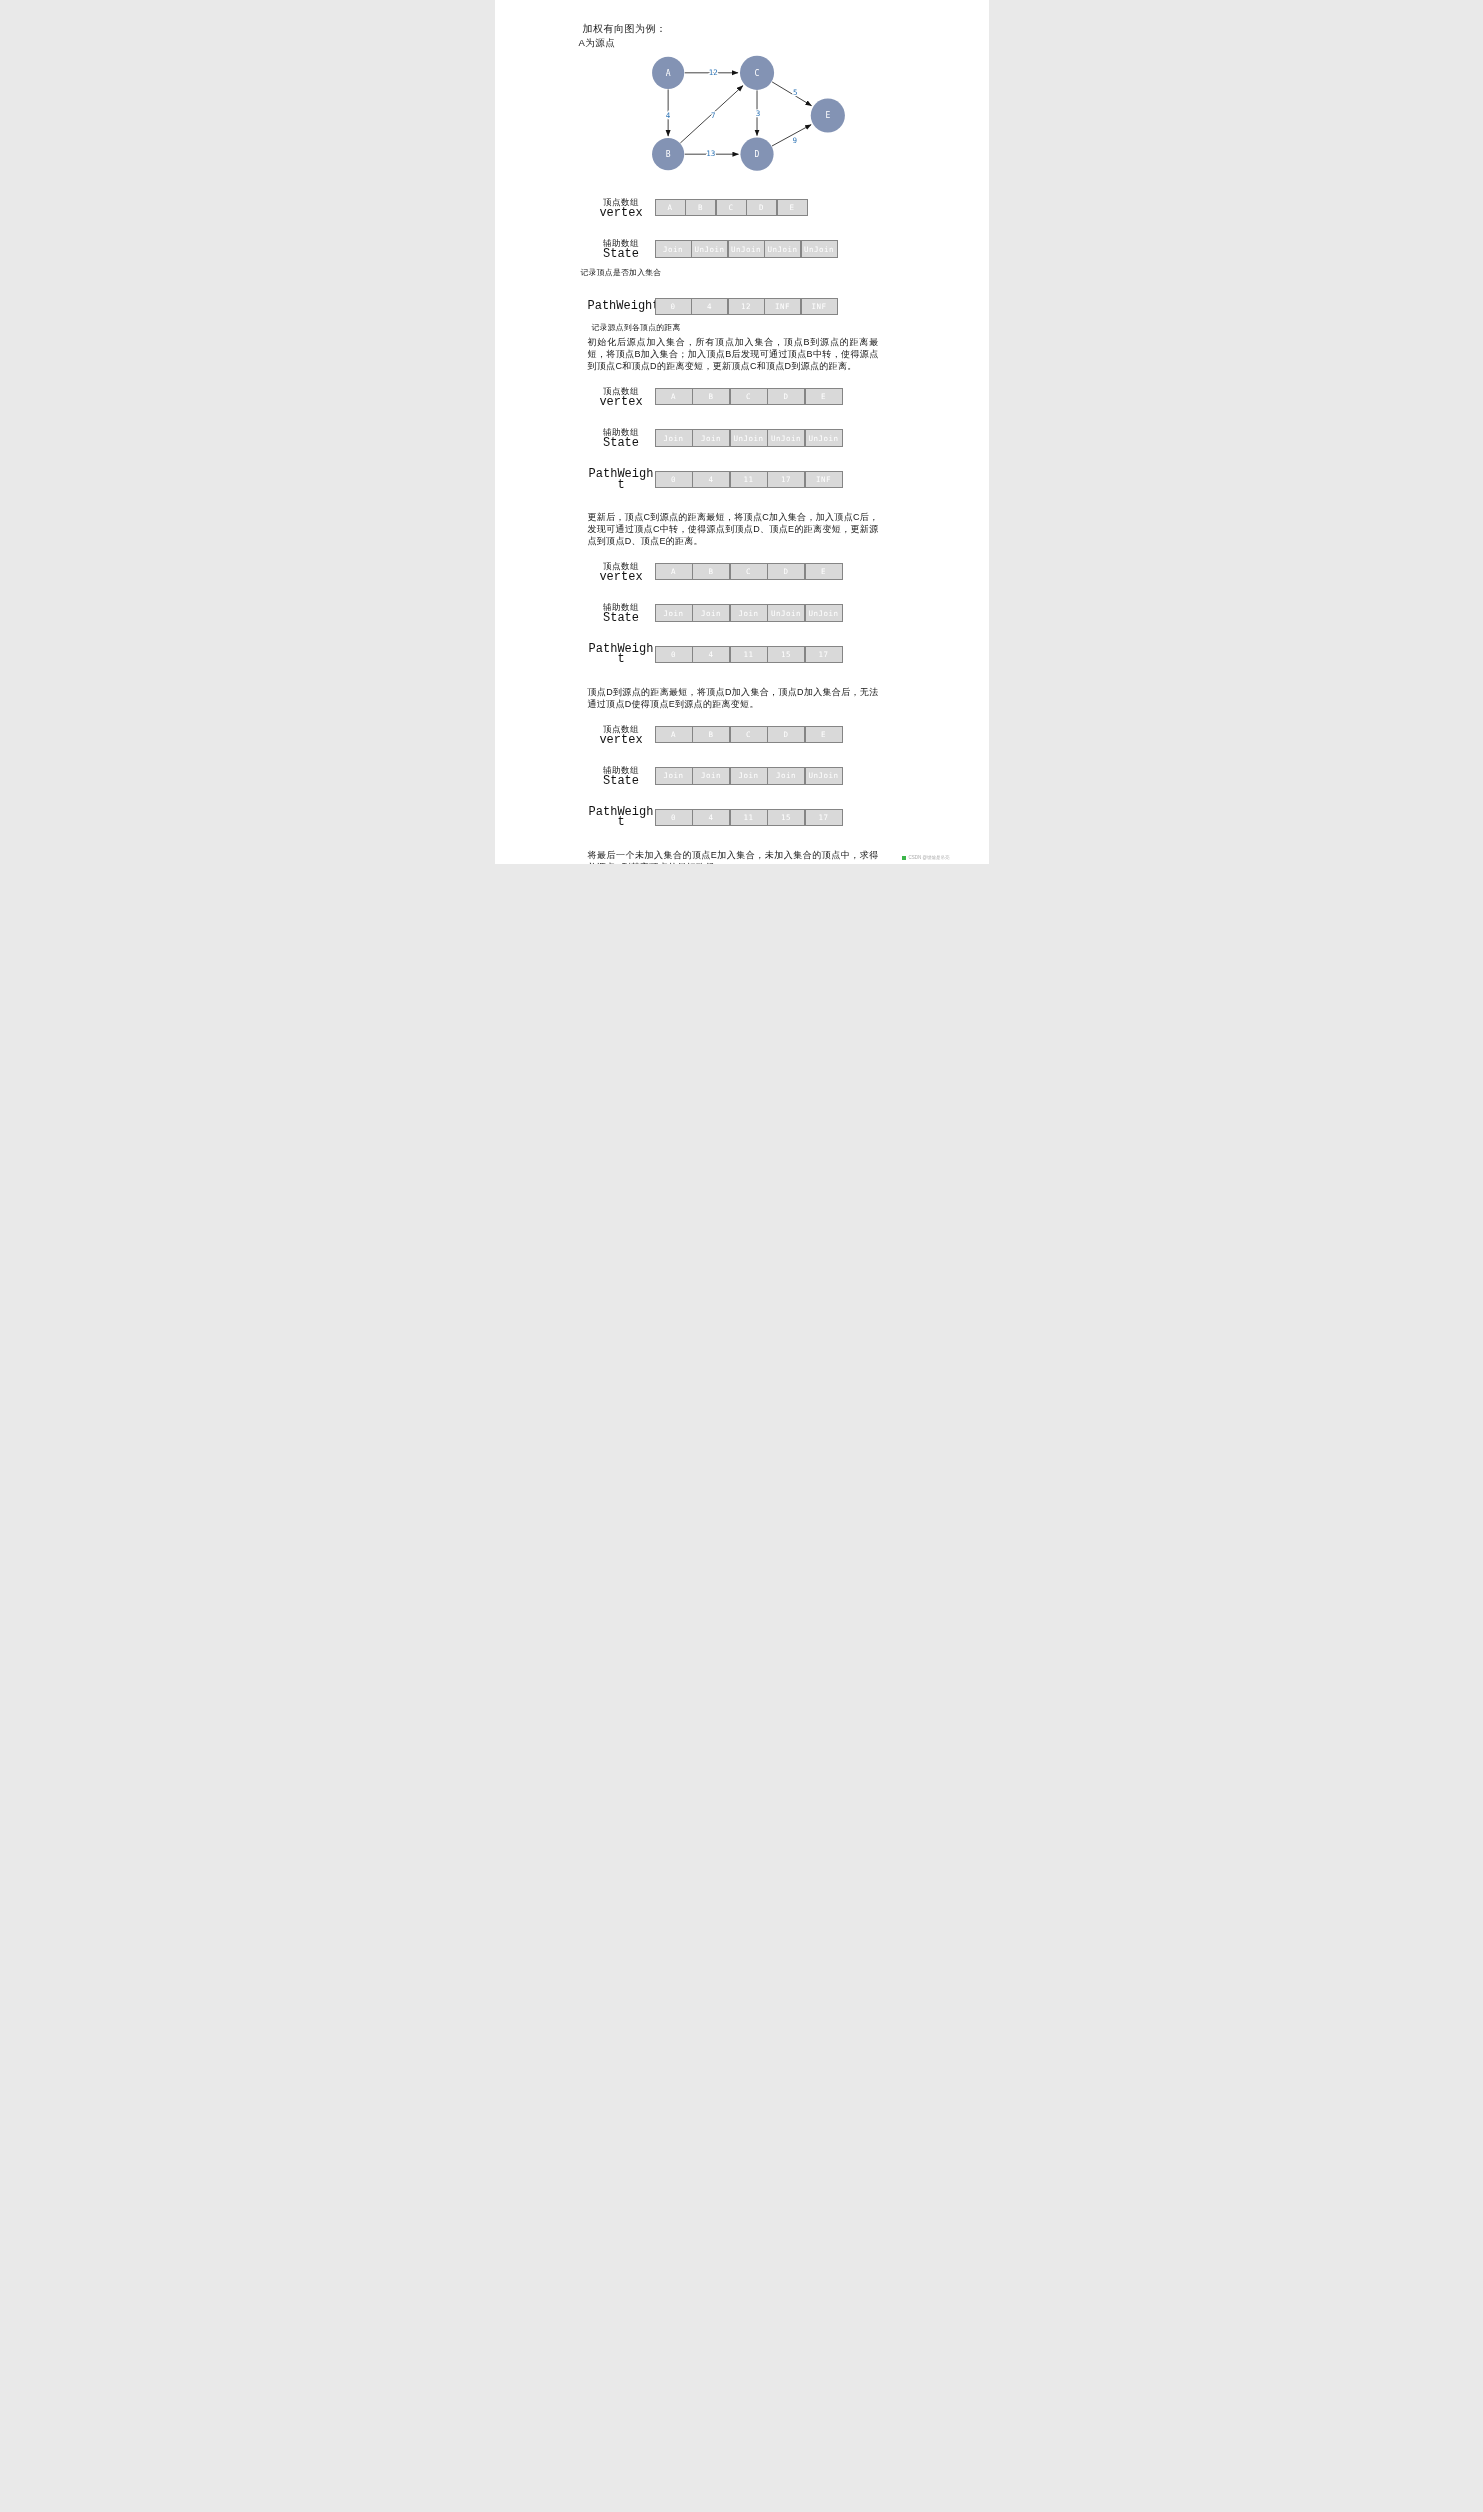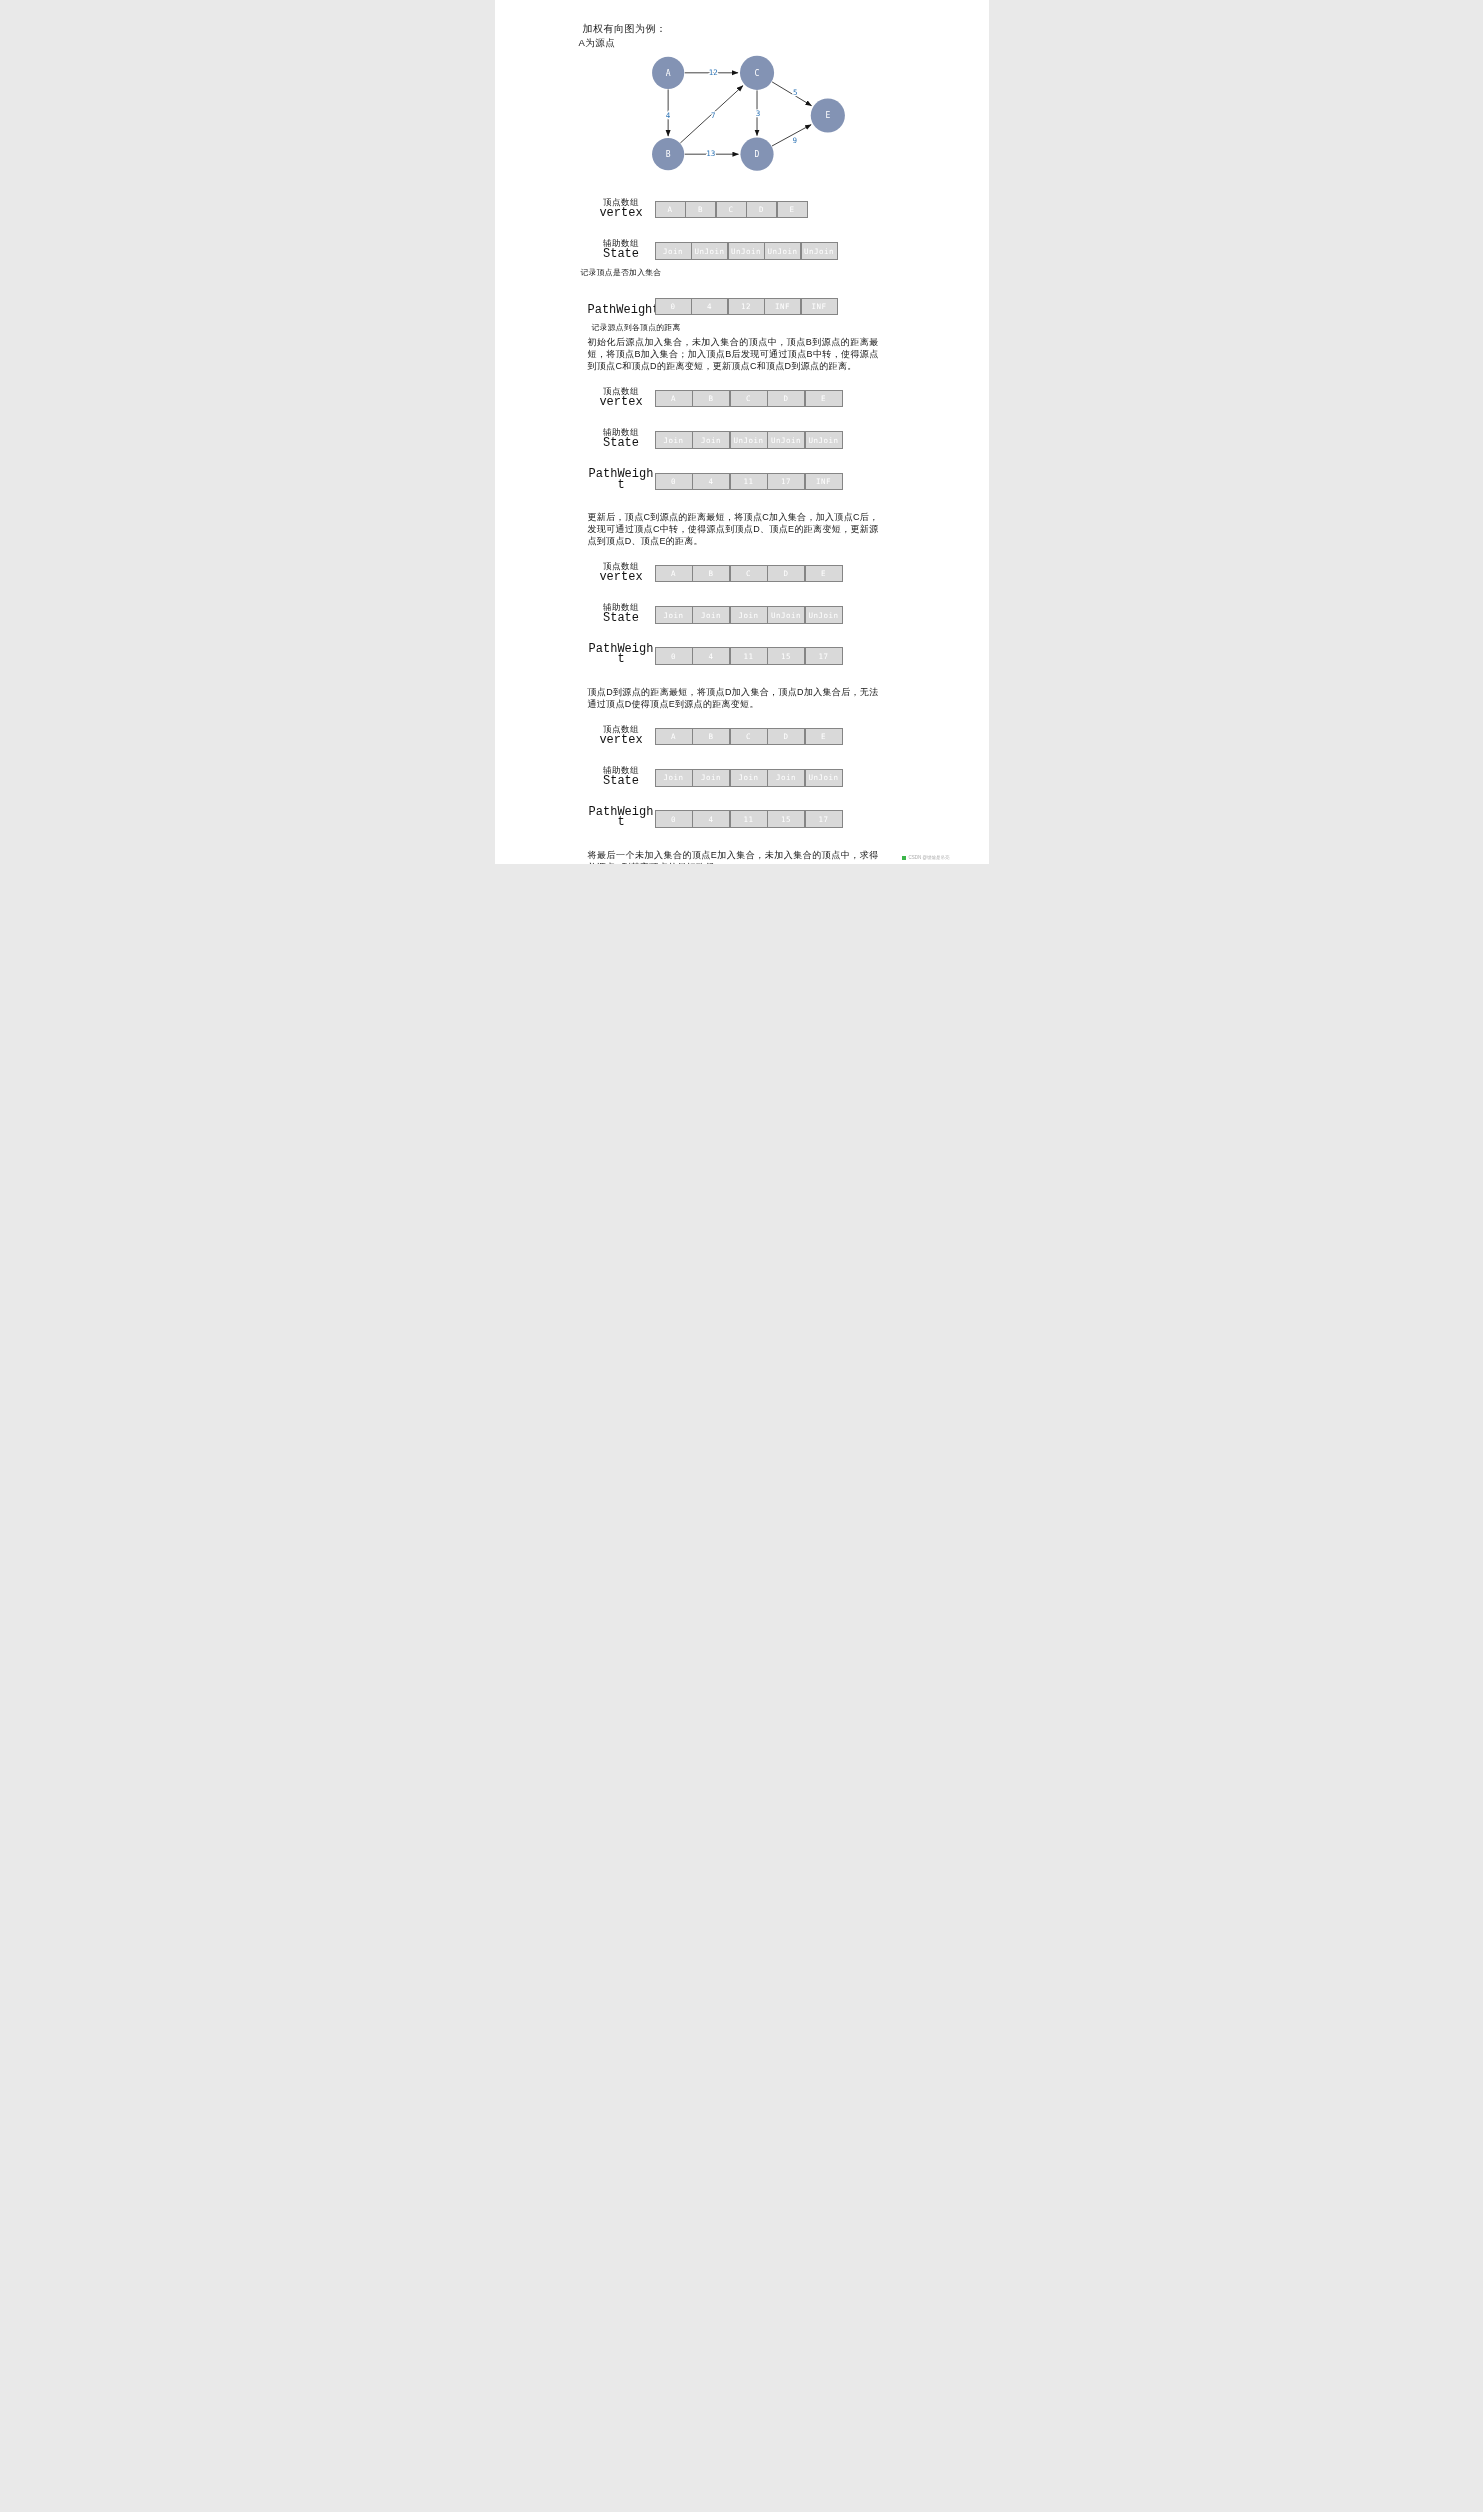--- a/index.html
+++ b/index.html
@@ -5,21 +5,21 @@
   html,body{margin:0;padding:0;background:#e9e9e9}
   .page{width:494px;height:864px;background:#ffffff;margin:0 auto;position:relative;overflow:hidden;
         font-family:"Liberation Sans",sans-serif;color:#141414}
   .title1{padding-top:23px;margin-left:88px;font-size:10px;line-height:12.6px;letter-spacing:0.5px}
   .title2{margin-left:84px;margin-top:1.5px;font-size:9.5px;line-height:11.6px;letter-spacing:0.5px}
   .graph-wrap{margin-left:143px;margin-top:2px;width:226px;height:126px}
   svg .node-label{font-family:"DejaVu Sans Mono",monospace;font-size:16px;fill:#ffffff;text-anchor:middle}
   svg .edge-label{font-family:"DejaVu Sans Mono",monospace;font-size:15px;fill:#2E74B5;
                   stroke:#ffffff;stroke-width:5px;paint-order:stroke;text-anchor:middle}
   #blocks{margin-top:19px}
-  .trow{display:flex;align-items:flex-end;margin-left:93px;margin-top:20px}
+  .trow{display:flex;align-items:center;margin-left:93px;margin-top:20px}
   .tlabel{width:67px;text-align:center;flex:none}
   .lab-cjk{font-size:8.5px;line-height:11px;letter-spacing:0.5px}
   .lab-mono{font-family:Liberation Mono, monospace;font-size:12px;line-height:10.6px;color:#111}
   .cells{display:flex}
   .cell{height:15.6px;background:#d9d9d9;border:0.5px solid #858585;margin-left:-0.5px;flex:none;
         display:flex;align-items:center;justify-content:center;
         font-family:"DejaVu Sans Mono",monospace;font-size:7.5px;letter-spacing:0.5px;color:#ffffff}
   .cell:first-child{margin-left:0}
   .note{margin-top:7px;font-size:7.8px;letter-spacing:0.3px}
   .note + .trow{margin-top:20px}
@@ -105,21 +105,21 @@
         </div>
         <div class="cells">
           <div class="cell" style="width: 35px;">0</div>
           <div class="cell" style="width: 35px;">4</div>
           <div class="cell" style="width: 35px;">12</div>
           <div class="cell" style="width: 35px;">INF</div>
           <div class="cell" style="width: 35px;">INF</div>
         </div>
       </div>
       <div class="note" style="margin-left: 97px;">记录源点到各顶点的距离</div>
-      <div class="para">初始化后源点加入集合，未加入集合的顶点中，顶点B到源点的距离最短，将顶点B加入集合；加入顶点B后发现可通过顶点B中转，使得源点到顶点C和顶点D的距离变短，更新顶点C和顶点D到源点的距离。</div>
+      <div class="para">初始化后源点加入集合，所有顶点加入集合，顶点B到源点的距离最短，将顶点B加入集合；加入顶点B后发现可通过顶点B中转，使得源点到顶点C和顶点D的距离变短，更新顶点C和顶点D到源点的距离。</div>
       <div class="trow">
         <div class="tlabel">
           <div class="lab-cjk">顶点数组</div>
           <div class="lab-mono">vertex</div>
         </div>
         <div class="cells">
           <div class="cell" style="width: 36px;">A</div>
           <div class="cell" style="width: 36px;">B</div>
           <div class="cell" style="width: 36px;">C</div>
           <div class="cell" style="width: 36px;">D</div>

